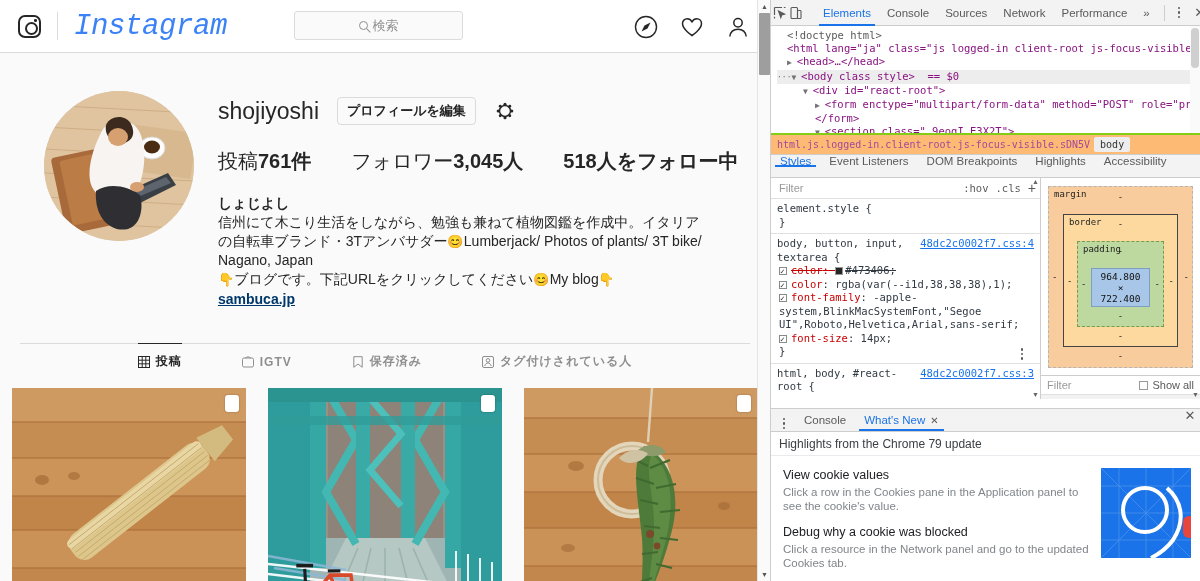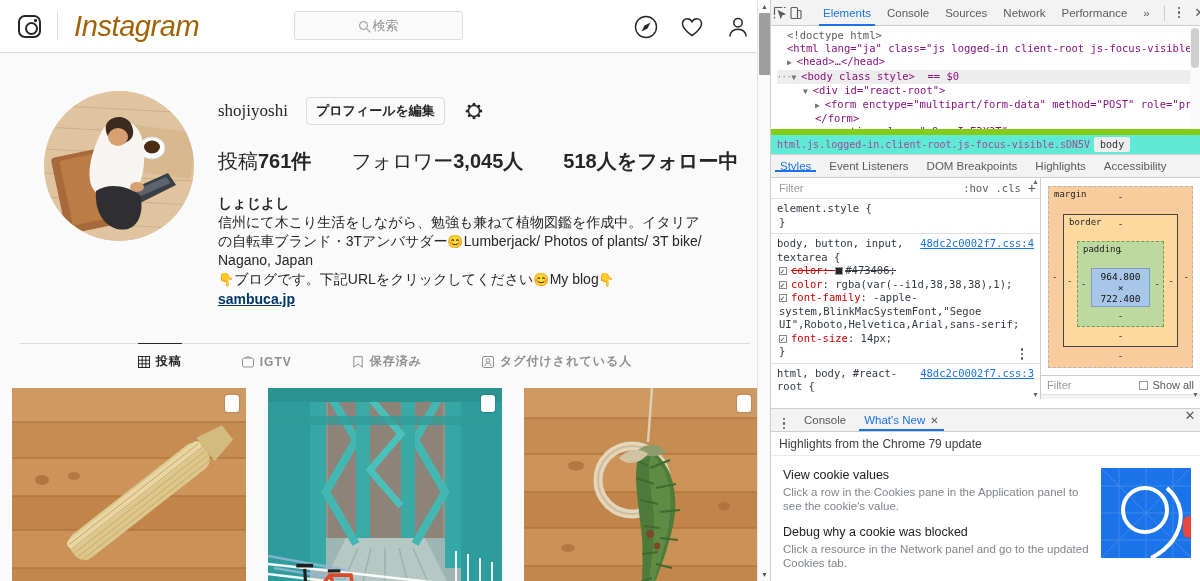--- a/index.html
+++ b/index.html
@@ -36,23 +36,23 @@
     border: 2px solid #262626; border-radius: 50%;
   }
   .ig-cam::after {
     content: ""; position: absolute; right: 2.5px; top: 2.5px;
     width: 2.5px; height: 2.5px; background: #262626; border-radius: 50%;
   }
   .ig-divider {
     width: 1px; height: 28px; background: #dbdbdb; margin: 0 16px;
   }
   .ig-wordmark {
-    font-family: Liberation Sans, sans-serif;
+    font-family: Liberation Mono, monospace;
     font-size: 29px; font-style: italic; font-weight: 400;
-    letter-spacing: -0.4px; color: #a16207;
+    letter-spacing: -0.4px; color: #3b82f6;
     line-height: 1;
   }
   .ig-search {
     position: absolute; left: 294px; top: 11px;
     width: 169px; height: 29px;
     background: #fafafa; border: 1px solid #dbdbdb; border-radius: 3px;
     display: flex; align-items: center; justify-content: center;
     color: #8e8e8e; font-size: 13px; gap: 5px;
   }
   .srch-glyph {
@@ -76,21 +76,21 @@
     width: 150px; height: 150px; border-radius: 50%;
     overflow: hidden; position: relative;
     background: #d9c4a8;
   }
   .avatar svg { display: block; width: 150px; height: 150px; }
   .info-col { flex: 1; padding-top: 4px; }
   .row-name {
     display: flex; align-items: center; gap: 18px;
   }
   .uname {
-    font-size: 17px; font-weight: 300; line-height: 32px; color: #262626; font-family: Liberation Serif, serif;
+    font-size: 23px; font-weight: 300; line-height: 32px; color: #262626;
   }
   .btn-edit {
     border: 1px solid #dbdbdb; border-radius: 4px;
     background: transparent; color: #262626;
     font-size: 13px; font-weight: bold; padding: 5px 9px;
     font-family: "Liberation Sans", sans-serif;
     cursor: pointer; line-height: 16px;
   }
   .gear { width: 22px; height: 22px; display: block; }
   .row-stats {
@@ -185,46 +185,46 @@
   .xclose {
     width: 22px; text-align: center; font-size: 13px; color: #5a5a5a; cursor: pointer;
     line-height: 1;
   }
 
   
   .dom-tree {
     height: 109px; overflow: hidden; position: relative;
     background: #fff; font-family: "DejaVu Sans Mono", monospace;
     font-size: 10.5px; line-height: 13.2px; padding: 3px 0 0 6px;
-    border-bottom: 6px solid #84cc16;
+    border-bottom: 2px solid #84cc16;
   }
   .dom-line { white-space: pre; color: #881280; }
   .dom-line .t { color: #881280; }
   .dom-line .p { color: #5a5a5a; }
   .dom-line.sel { background: #ededed; }
   .arw { color: #737373; font-size: 8px; }
 
   .dom-scroll {
     position: absolute; right: 0; top: 0; width: 10px; height: 109px; background: #fafafa;
   }
   .dom-scroll .th { position: absolute; top: 2px; left: 1px; width: 8px; height: 40px; background: #cfcfcf; border-radius: 4px; }
 
   
   .crumb {
-    height: 20px; background: #5eead4; border-bottom: 1px solid #cdcdcd;
+    height: 20px; background: #fdba74; border-bottom: 1px solid #cdcdcd;
     display: flex; align-items: center; padding-left: 6px; gap: 4px;
     font-family: "DejaVu Sans Mono", monospace; font-size: 10px;
   }
   .crumb .c1 { color: #a3499a; }
   .crumb .c2 { color: #333; background: #ededed; padding: 2px 6px; border-radius: 2px; }
 
   
   .style-tabs {
     height: 23px; background: #f3f3f3; border-bottom: 1px solid #cdcdcd;
-    display: flex; align-items: center;
+    display: flex; align-items: flex-start;
   }
   .st-tab {
     padding: 0 9px; display: flex; align-items: center; font-size: 11.5px;
     color: #5a5a5a; cursor: pointer; position: relative; white-space: nowrap;
   }
   .st-tab.active { color: #1a73e8; }
   .st-tab.active::after {
     content: ""; position: absolute; left: 4px; right: 4px; bottom: 0; height: 2px; background: #1a73e8;
   }
 

